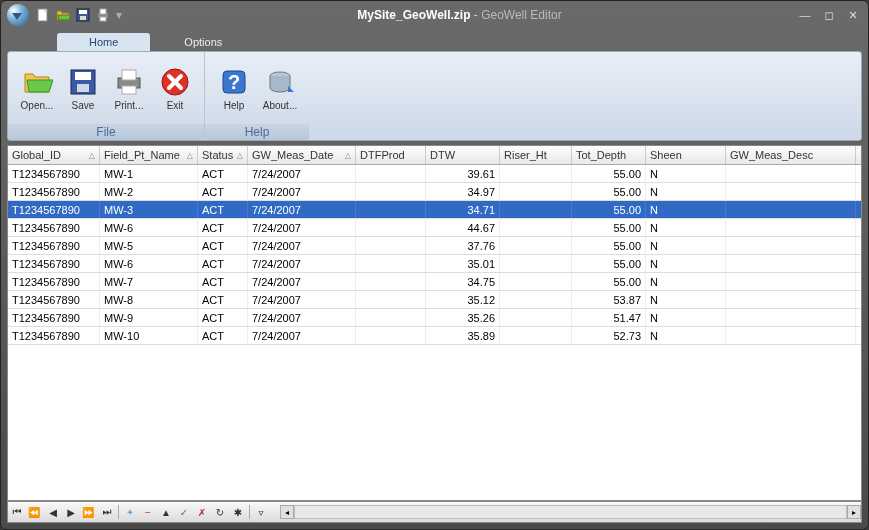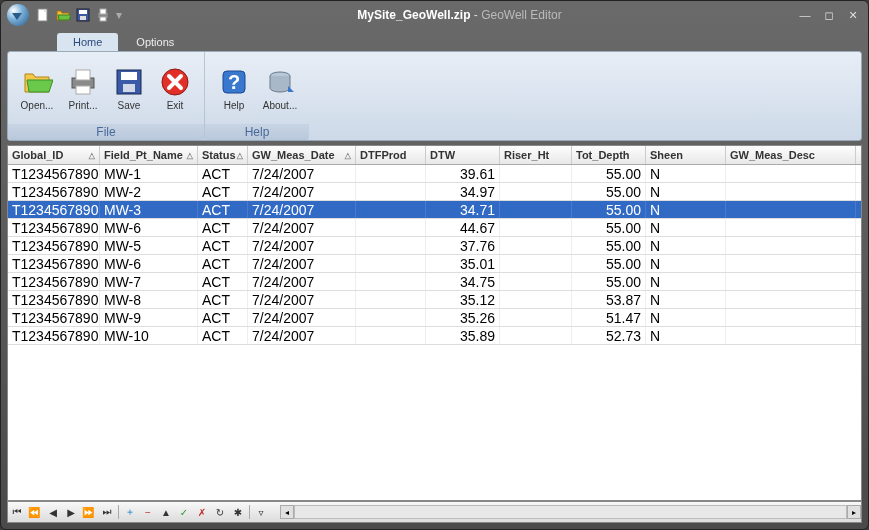--- a/index.html
+++ b/index.html
@@ -13,37 +13,37 @@
 .qat { display: flex; gap: 4px; align-items: center; }
 .qat-icon { width: 16px; height: 16px; display: inline-block; }
 .qat-sep { width: 8px; text-align: center; color: #aaa; }
 .title-center { flex: 1; text-align: center; }
 .title-center .fn { color: #fff; font-weight: bold; }
 .title-center .app { color: #bbb; }
 .win-controls { display: flex; gap: 6px; }
 .win-btn { width: 18px; height: 14px; color: #ddd; font-size: 11px; text-align: center; line-height: 14px; cursor: pointer; }
 
 .tabbar { height: 22px; display: flex; align-items: flex-end; padding-left: 56px; gap: 2px; }
-.tab { padding: 3px 16px; font-size: 11px; color: #eee; border-radius: 3px 3px 0 0; cursor: pointer; }
+.tab { padding: 3px 32px; font-size: 11px; color: #eee; border-radius: 3px 3px 0 0; cursor: pointer; }
 .tab.active { background: #d8e4f0; color: #2a4a7a; }
 
 .ribbon { background: linear-gradient(to bottom, #e8eef6, #cdd9e8); border: 1px solid #9ab; margin: 0 6px; border-radius: 3px; height: 90px; display: flex; }
 .ribbon-group { border-right: 1px solid #b8c4d4; display: flex; flex-direction: column; }
 .ribbon-group:last-child { border-right: none; }
 .ribbon-items { display: flex; padding: 4px 6px; flex: 1; }
 .ribbon-btn { width: 46px; display: flex; flex-direction: column; align-items: center; justify-content: center; font-size: 10px; color: #333; cursor: pointer; border-radius: 3px; padding: 2px; }
 .ribbon-btn .ico { width: 32px; height: 32px; margin-bottom: 2px; }
 .ribbon-label { text-align: center; font-size: 12px; color: #4a6a9a; background: linear-gradient(to bottom, #c8d4e4, #b8c8dc); border-radius: 0 0 3px 3px; padding: 1px 0; }
 
 .grid-wrap { flex: 1; background: #fff; margin: 4px 6px 0 6px; border: 1px solid #888; display: flex; flex-direction: column; overflow: hidden; }
 .grid-header { display: flex; background: linear-gradient(to bottom, #fdfdfd, #e8e8e8); border-bottom: 1px solid #aaa; }
-.gh { border-right: 1px solid #ccc; font-size: 11px; padding: 3px 4px; color: #333; display: flex; justify-content: space-between; align-items: center; cursor: pointer; white-space: nowrap; overflow: hidden; font-weight: bold; }
+.gh { border-right: 1px solid #ccc; font-size: 11px; padding: 3px 4px; color: #333; display: flex; justify-content: space-between; align-items: center; cursor: pointer; white-space: nowrap; overflow: hidden; }
 .gh .sort { color: #888; font-size: 8px; }
 .grid-body { flex: 1; overflow: auto; }
-.gr { display: flex; border-bottom: 1px solid #ddd; font-size: 14px; height: 18px; align-items: center; }
+.gr { display: flex; border-bottom: 1px solid #ddd; font-size: 11px; height: 18px; align-items: center; }
 .gr.selected { background: #316ac5; color: #fff; }
 .gr.selected .gc { border-right-color: #4a7ad0; }
 .gc { border-right: 1px solid #eee; padding: 0 4px; white-space: nowrap; overflow: hidden; height: 100%; line-height: 18px; }
 .gc.num { text-align: right; }
 
 .c0 { width: 92px; } .c1 { width: 98px; } .c2 { width: 50px; } .c3 { width: 108px; }
 .c4 { width: 70px; } .c5 { width: 74px; } .c6 { width: 72px; } .c7 { width: 74px; }
 .c8 { width: 80px; } .c9 { width: 130px; }
 
 .navigator { height: 22px; background: linear-gradient(to bottom, #f8f8f8, #dcdcdc); border: 1px solid #888; margin: 0 6px 6px 6px; display: flex; align-items: center; font-size: 10px; }
@@ -114,36 +114,36 @@
               <svg viewBox="0 0 32 32">
                 <path d="M4 8h8l2 3h14v15H4z" fill="#f4c94a" stroke="#b0841a"></path>
                 <path d="M6 14l2 12h20l4-12z" fill="#6ac84a" stroke="#3d9028"></path>
               </svg>
             </div>
             <span>Open...</span>
           </div>
           <div class="ribbon-btn">
             <div class="ico">
               <svg viewBox="0 0 32 32">
+                <rect x="4" y="4" width="24" height="24" fill="#3a5aa8" stroke="#1a2a50"></rect>
+                <rect x="8" y="6" width="16" height="8" fill="#fff"></rect>
+                <rect x="10" y="18" width="12" height="8" fill="#d0d8e8"></rect>
+              </svg>
+            </div>
+            <span>Save</span>
+          </div>
+          <div class="ribbon-btn">
+            <div class="ico">
+              <svg viewBox="0 0 32 32">
                 <rect x="5" y="12" width="22" height="10" fill="#8a8a8a" stroke="#555"></rect>
                 <rect x="9" y="4" width="14" height="10" fill="#fff" stroke="#aaa"></rect>
                 <rect x="9" y="20" width="14" height="8" fill="#fff" stroke="#aaa"></rect>
               </svg>
             </div>
             <span>Print...</span>
-          </div>
-          <div class="ribbon-btn">
-            <div class="ico">
-              <svg viewBox="0 0 32 32">
-                <rect x="4" y="4" width="24" height="24" fill="#3a5aa8" stroke="#1a2a50"></rect>
-                <rect x="8" y="6" width="16" height="8" fill="#fff"></rect>
-                <rect x="10" y="18" width="12" height="8" fill="#d0d8e8"></rect>
-              </svg>
-            </div>
-            <span>Save</span>
           </div>
           <div class="ribbon-btn">
             <div class="ico">
               <svg viewBox="0 0 32 32">
                 <circle cx="16" cy="16" r="13" fill="#e03028" stroke="#901810"></circle>
                 <path d="M10 10l12 12M22 10L10 22" stroke="#fff" stroke-width="4" stroke-linecap="round"></path>
               </svg>
             </div>
             <span>Exit</span>
           </div>

